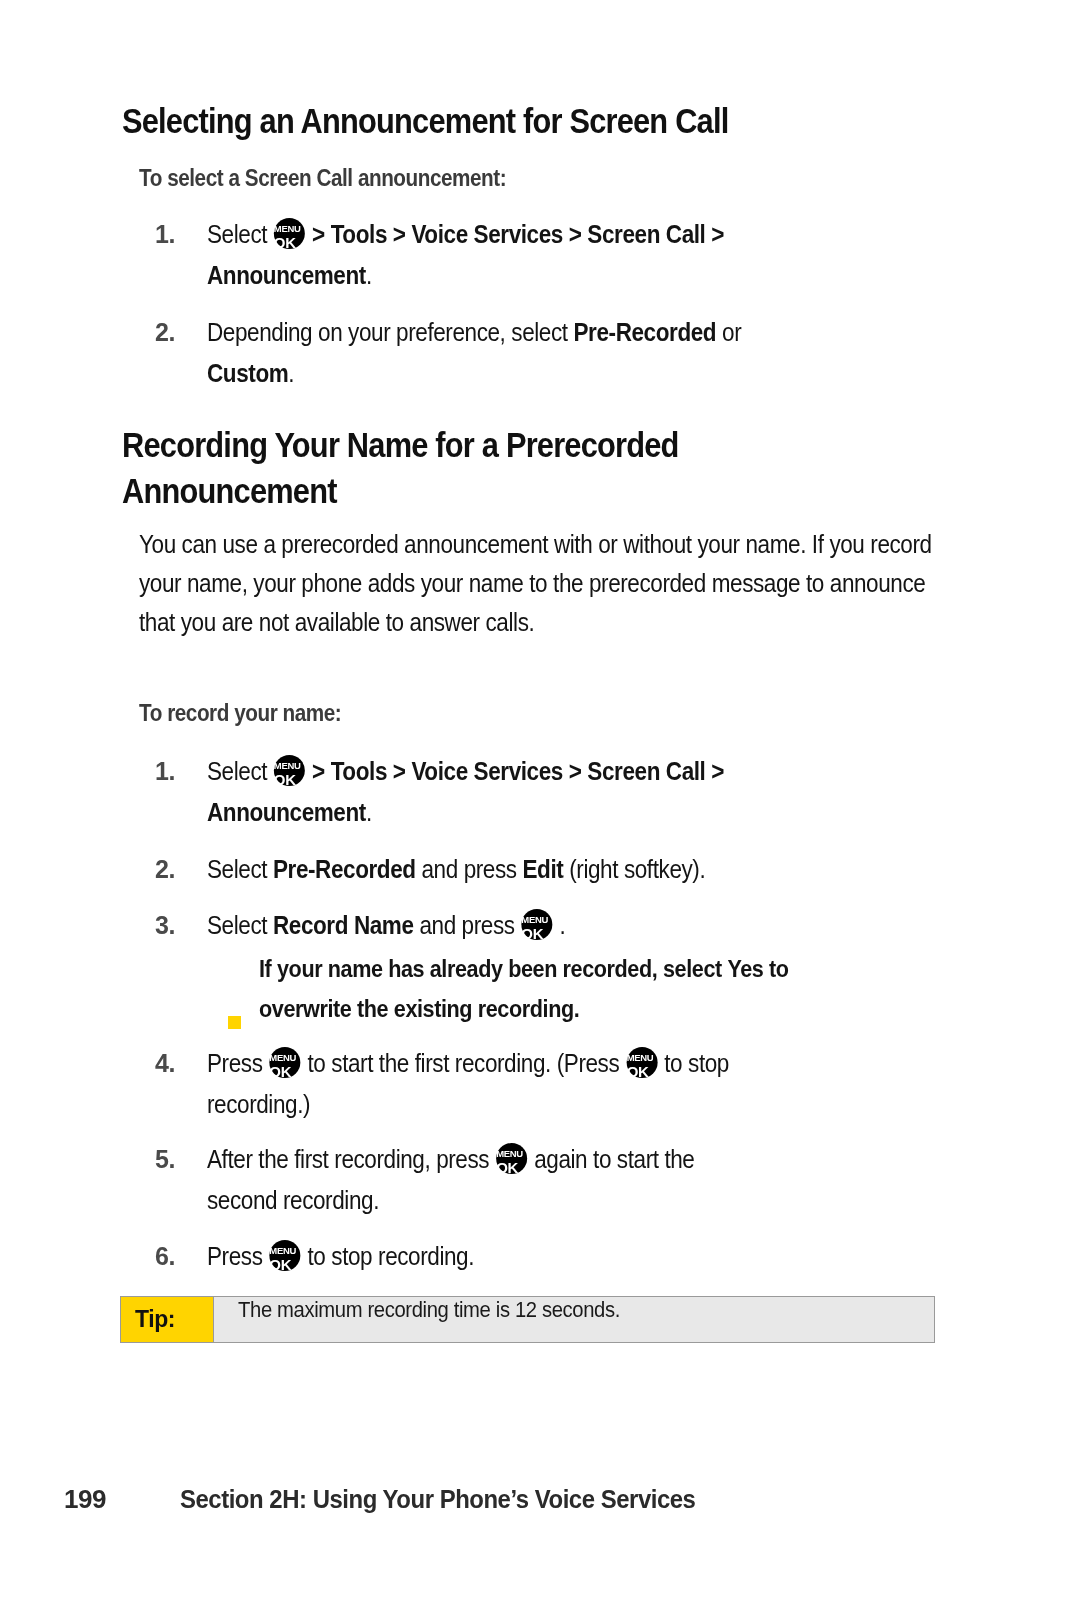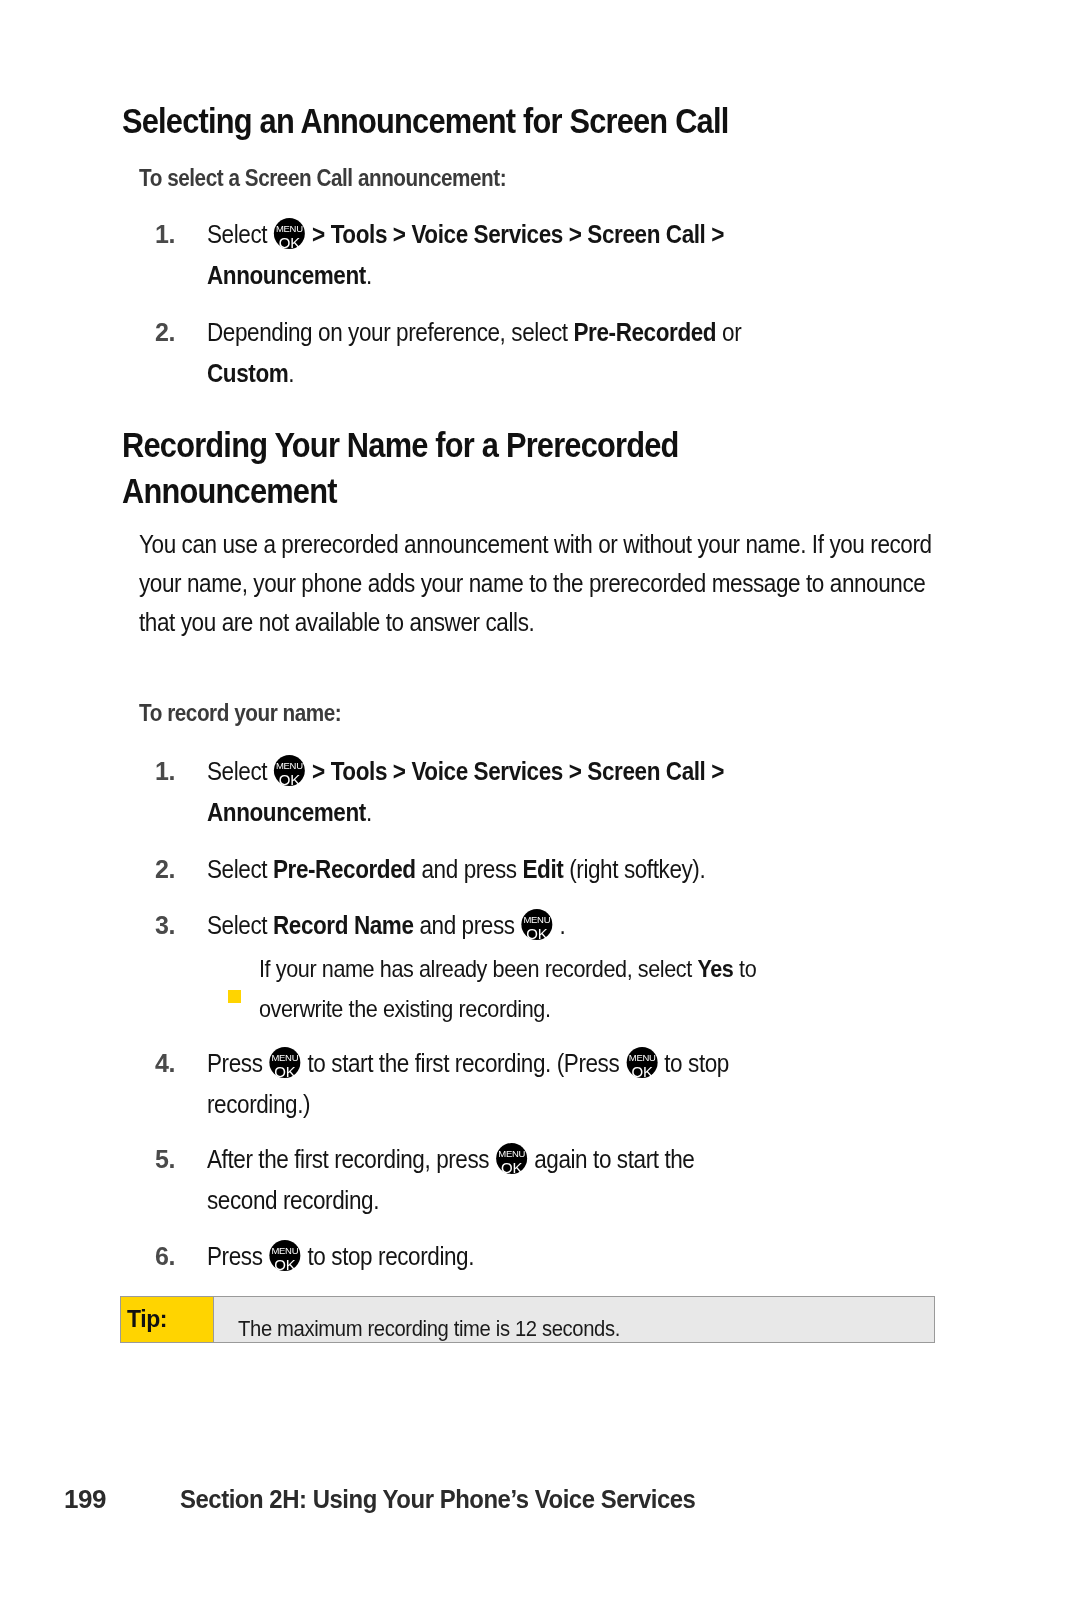--- a/index.html
+++ b/index.html
@@ -79,21 +79,22 @@
     transform: scaleX(0.9);
     transform-origin: left top;
     width: 840px;
   }
   .step-body b { font-weight: bold; }
 
   
   .subbullet {
     position: absolute;
     display: flex;
-    align-items: center;
+    align-items: flex-end;
+    font-weight: bold;
   }
   .sq {
     width: 13px;
     height: 13px;
     background: #FFD400;
     flex: 0 0 13px;
     margin-top: 15px;
     margin-right: 18px;
   }
   .subbullet-body {
@@ -115,22 +116,21 @@
     background: #000000;
     color: #ffffff;
     vertical-align: -6px;
     position: relative;
     margin: 0 3px;
     transform: scaleX(1.11);
   }
   .menukey .m, .menukey .o {
     position: absolute;
     left: 0; right: 0;
-    text-align: center;
-    font-weight: normal;
+    font-weight: bold;
     font-family: "Liberation Sans", sans-serif;
     letter-spacing: -0.3px;
     line-height: 1;
   }
   .menukey .m { top: 6px;  font-size: 9.5px; }
   .menukey .o { top: 17px; font-size: 15px; }
 
   
   .tipbox {
     position: absolute;
@@ -139,31 +139,31 @@
     box-sizing: border-box;
   }
   .tip-label {
     background: #FFD400;
     width: 93px;
     flex: 0 0 93px;
     border-right: 1px solid #9a9a9a;
     box-sizing: border-box;
     display: flex;
     align-items: center;
-    padding-left: 6px;
+    padding-left: 14px;
     font-size: 23px;
     font-weight: bold;
     color: #111111;
     letter-spacing: -0.4px;
   }
   .tip-text {
     background: #e8e8e8;
     flex: 1 1 auto;
     display: flex;
-    align-items: flex-end;
+    align-items: flex-start;
     padding-left: 24px;
     font-size: 22px;
     color: #1a1a1a;
     letter-spacing: -0.4px;
     transform-origin: left center;
   }
   .tip-text span { display:inline-block; transform: scaleX(0.92); transform-origin:left center; }
 
   
   .footer-page {

